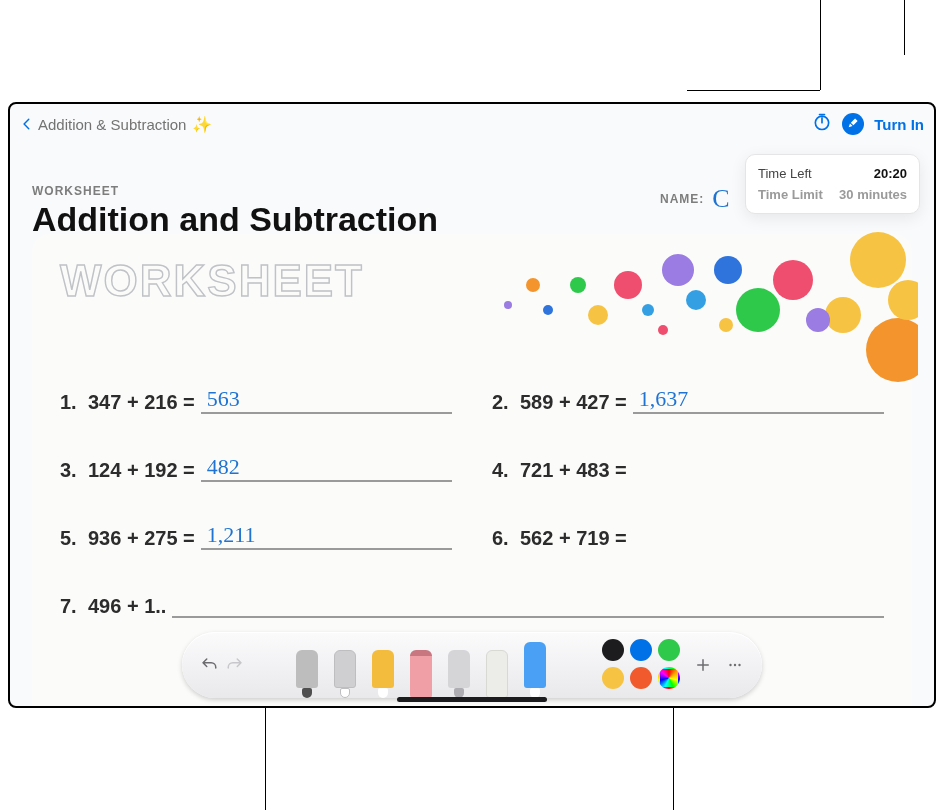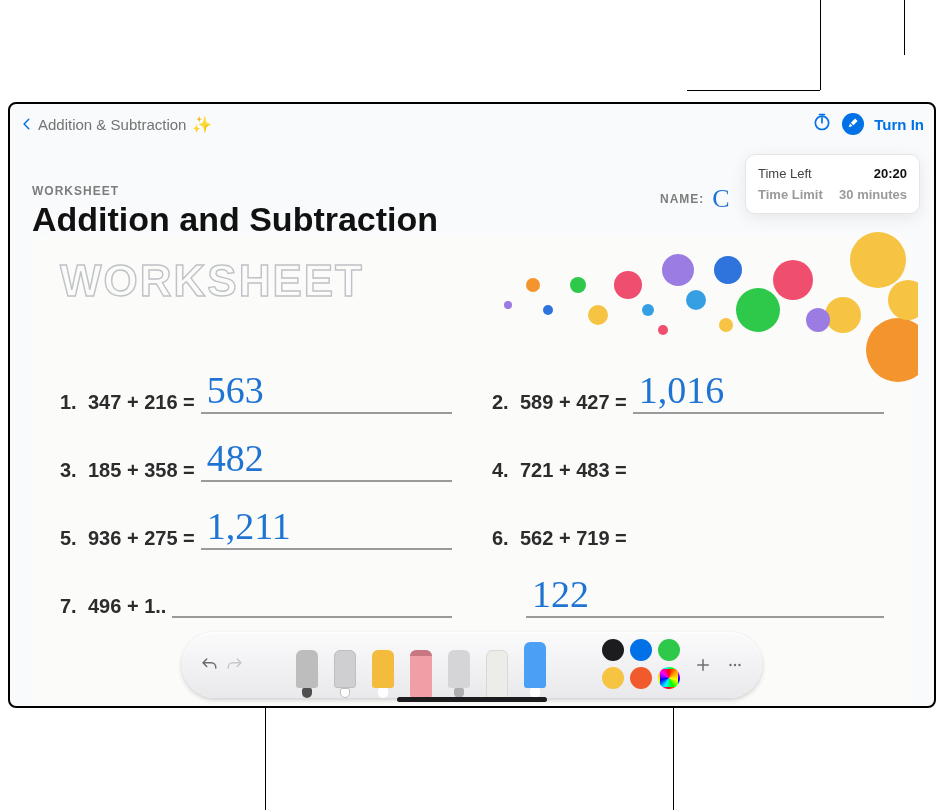--- a/index.html
+++ b/index.html
@@ -89,21 +89,21 @@
   
   .dots { position:absolute; right:-6px; top:-4px; width:440px; height:170px; }
   .dots svg { width:100%; height:100%; }
 
   
   .problems { position:absolute; left:28px; right:28px; top:150px; }
   .prow { display:flex; gap:40px; margin-bottom:38px; }
   .problem { flex:1; display:flex; align-items:flex-end; gap:6px; font-size:20px; font-weight:600; color:#2c2c2c; white-space:nowrap; }
   .problem .num { width:22px; }
   .blank { flex:1; border-bottom:2px solid #9a9a9a; position:relative; height:30px; }
-  .ans { position:absolute; left:6px; bottom:0; font-family:"Bradley Hand","Segoe Script","Comic Sans MS",cursive; font-size:38px; color:#1f74d3; font-weight:500; }
+  .ans { position:absolute; left:6px; bottom:0; font-family:"Bradley Hand","Segoe Script","Comic Sans MS",cursive; font-size:22px; color:#1f74d3; font-weight:500; }
 
   
   .toolbar {
     position:absolute; left:50%; transform:translateX(-50%); bottom:8px;
     width:580px; height:66px;
     background: linear-gradient(#fbfbfc,#e9e9ec);
     border-radius: 40px;
     box-shadow: 0 2px 5px rgba(0,0,0,.18), inset 0 1px 0 #fff;
     display:flex; align-items:center; padding:0 14px;
     z-index: 60;
@@ -220,28 +220,28 @@
             <span class="num">1.</span>
             <span>347 + 216 =</span>
             <span class="blank">
               <span class="ans">563</span>
             </span>
           </div>
           <div class="problem">
             <span class="num">2.</span>
             <span>589 + 427 =</span>
             <span class="blank">
-              <span class="ans">1,016</span>
+              <span class="ans">1,637</span>
             </span>
           </div>
         </div>
         <div class="prow">
           <div class="problem">
             <span class="num">3.</span>
-            <span>185 + 358 =</span>
+            <span>124 + 192 =</span>
             <span class="blank">
               <span class="ans">482</span>
             </span>
           </div>
           <div class="problem">
             <span class="num">4.</span>
             <span>721 + 483 =</span>
           </div>
         </div>
         <div class="prow">
@@ -256,27 +256,20 @@
             <span class="num">6.</span>
             <span>562 + 719 =</span>
           </div>
         </div>
         <div class="prow">
           <div class="problem">
             <span class="num">7.</span>
             <span>496 + 1..</span>
             <span class="blank">
               <span class="ans"></span>
-            </span>
-          </div>
-          <div class="problem">
-            <span class="num"></span>
-            <span></span>
-            <span class="blank">
-              <span class="ans">122</span>
             </span>
           </div>
         </div>
       </div>
   </div>
 
   <div class="toolbar">
     <div class="tbtn">
       <svg width="18" height="18" viewBox="0 0 24 24">
           <path d="M9 14 L4 9 L9 4 M4 9 H15 a6 6 0 0 1 6 6 v1" fill="none" stroke="#6d6d71" stroke-width="2" stroke-linecap="round" stroke-linejoin="round"></path>

